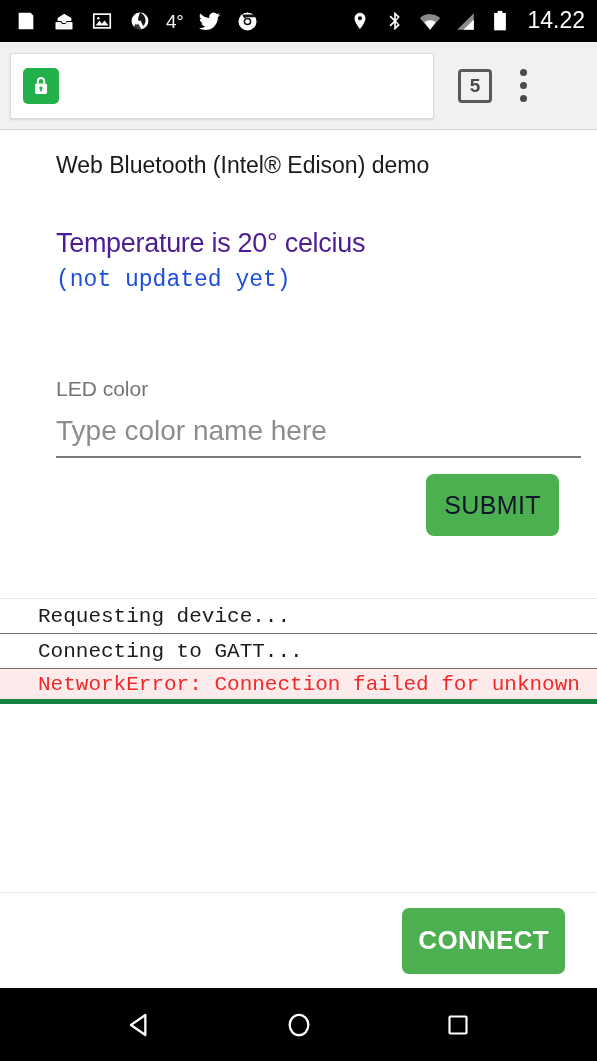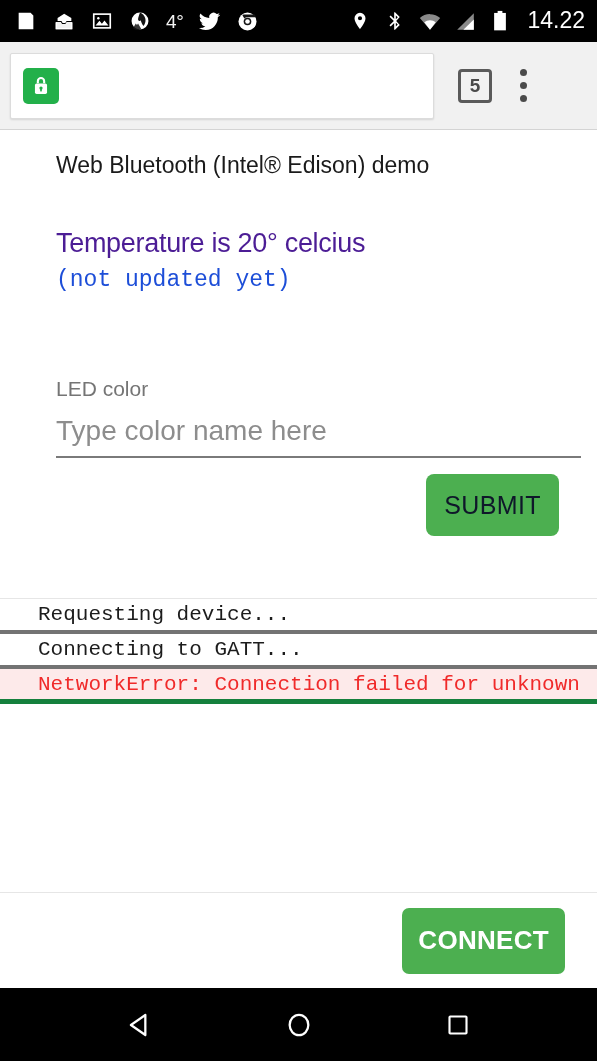--- a/index.html
+++ b/index.html
@@ -238,21 +238,21 @@
     margin-top: 62px;
     border-top: 1px solid #e6e6e6;
     flex: 0 0 auto;
   }
   .log-row {
     height: 35px;
     display: flex;
     align-items: center;
     padding-left: 38px;
     box-sizing: border-box;
-    border-bottom: 4px solid #737373;
+    border-bottom: 1px solid #737373;
     font-family: "Liberation Mono", monospace;
     font-size: 21px;
     color: #1c1c1c;
     letter-spacing: 0px;
     white-space: nowrap;
   }
   .log-row.error {
     background: #fdeaea;
     color: #f02a2a;
     border-bottom: 5px solid #15803d;

